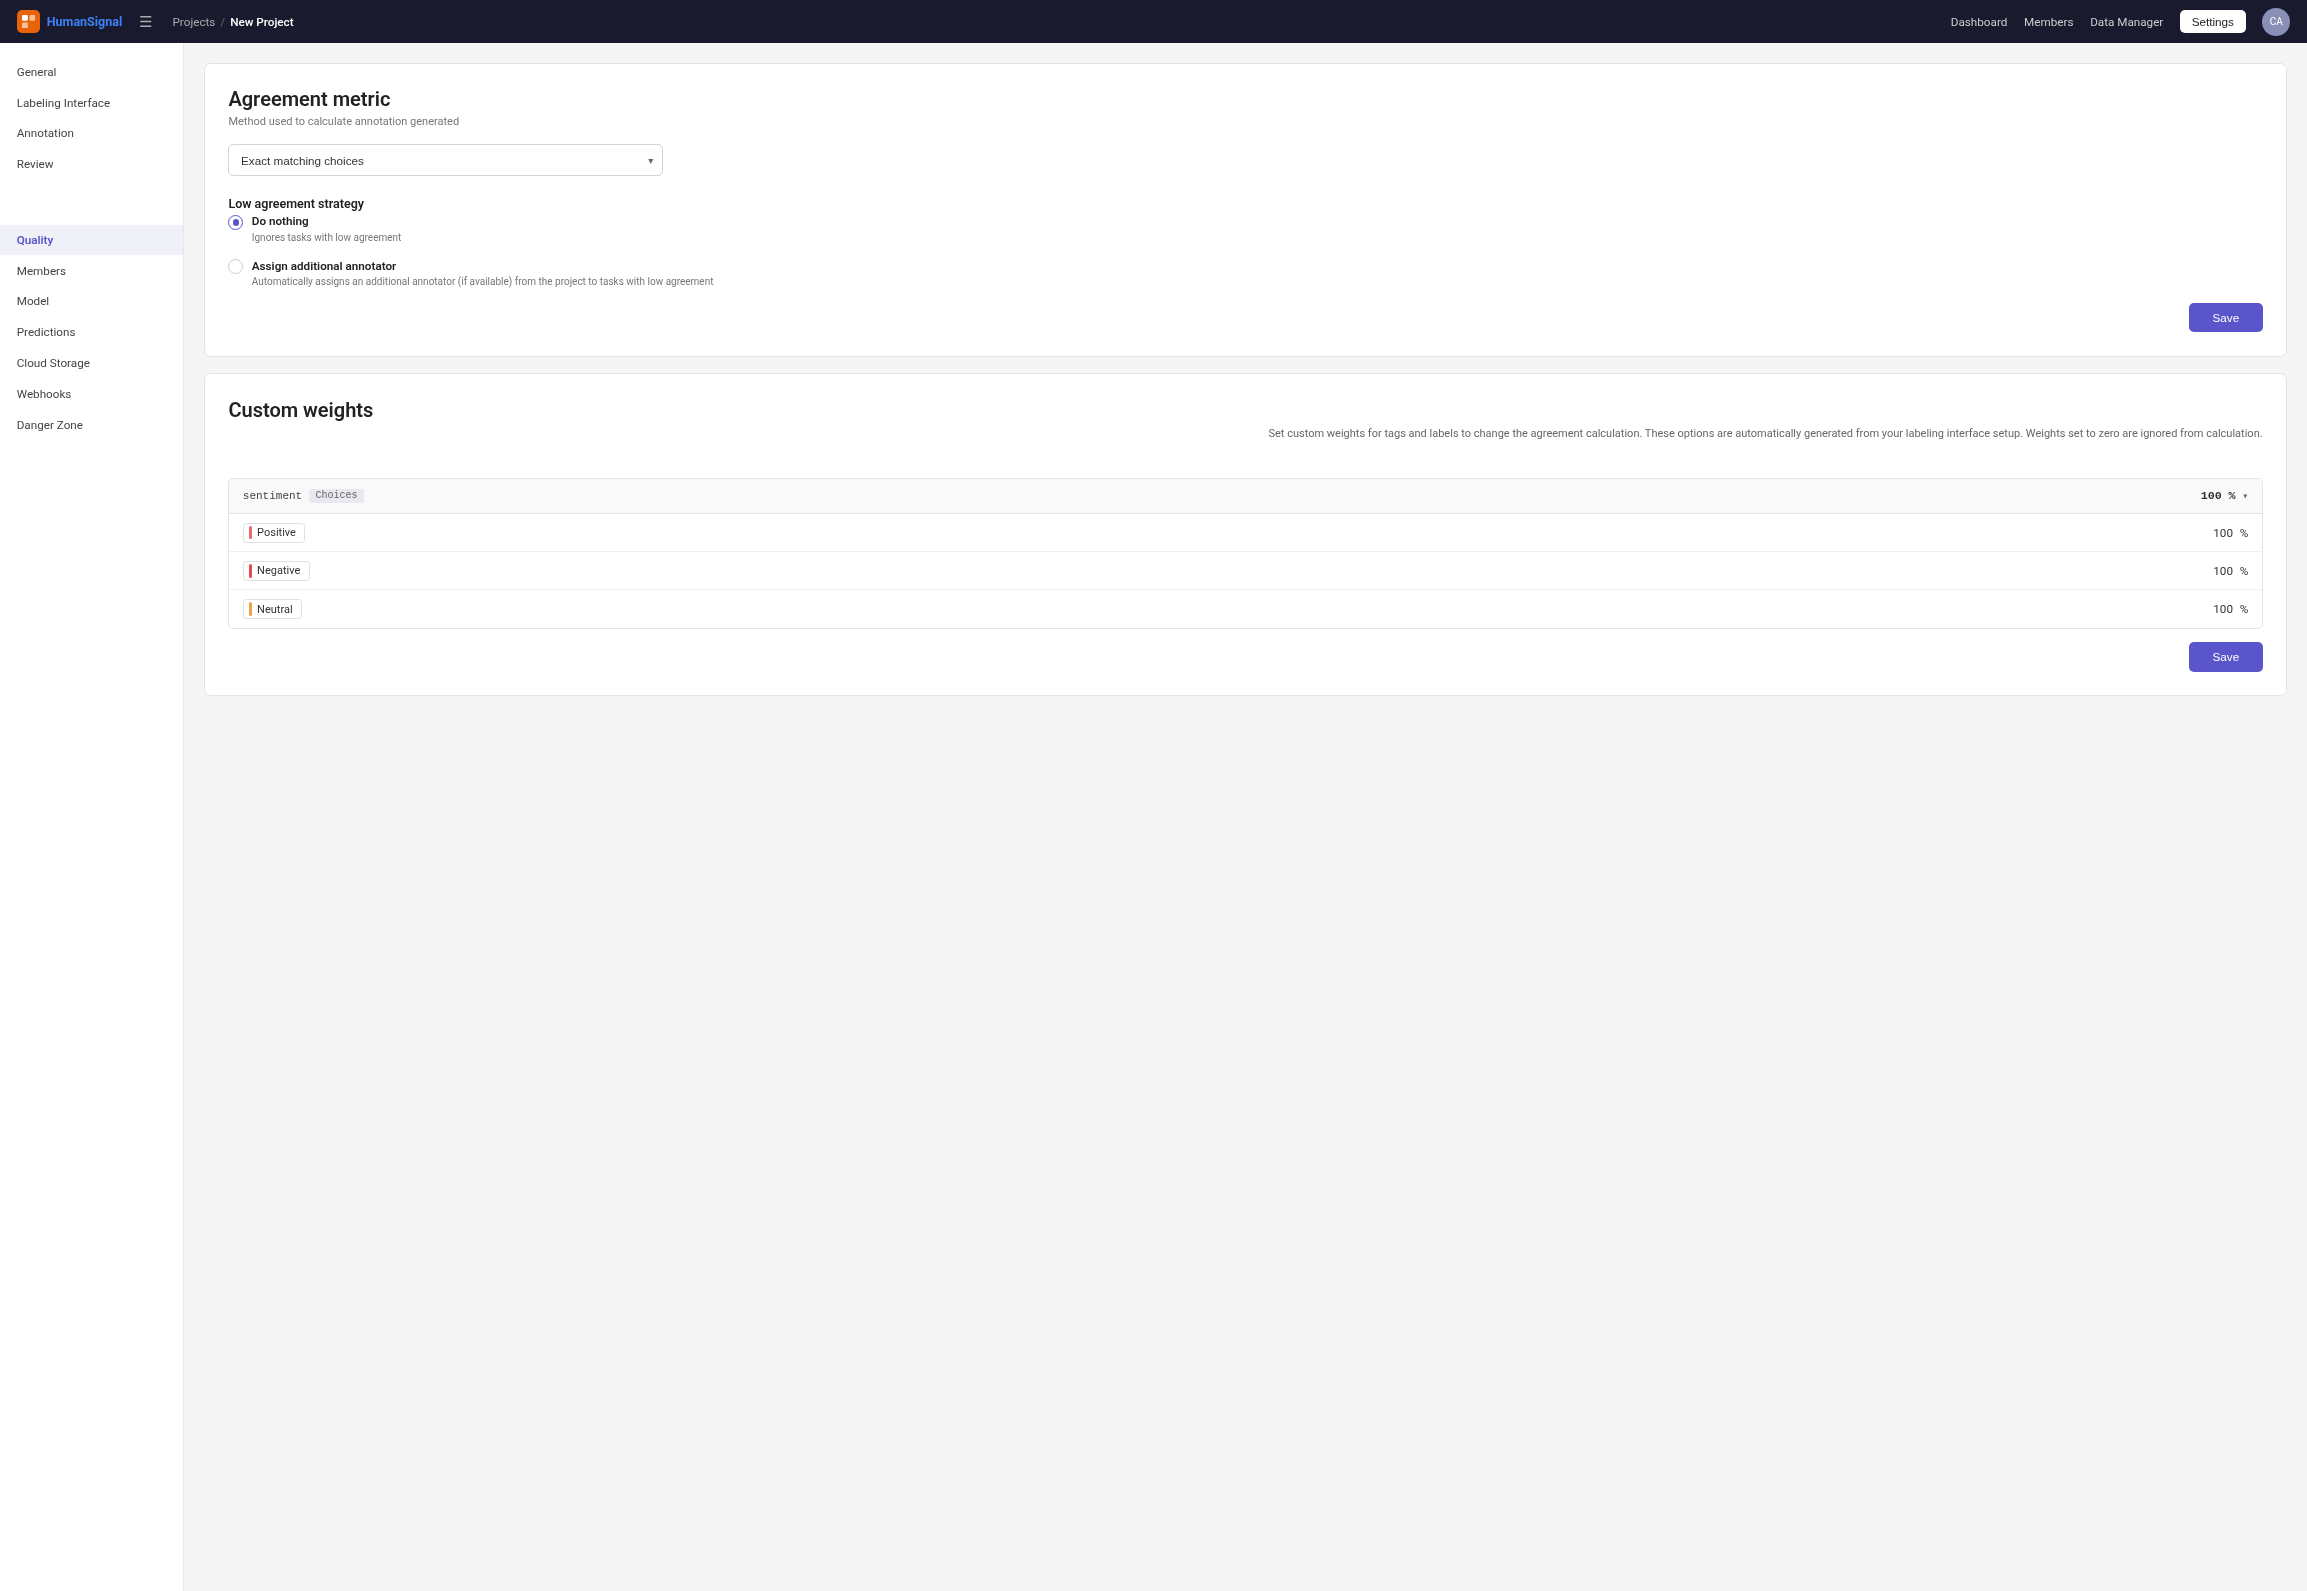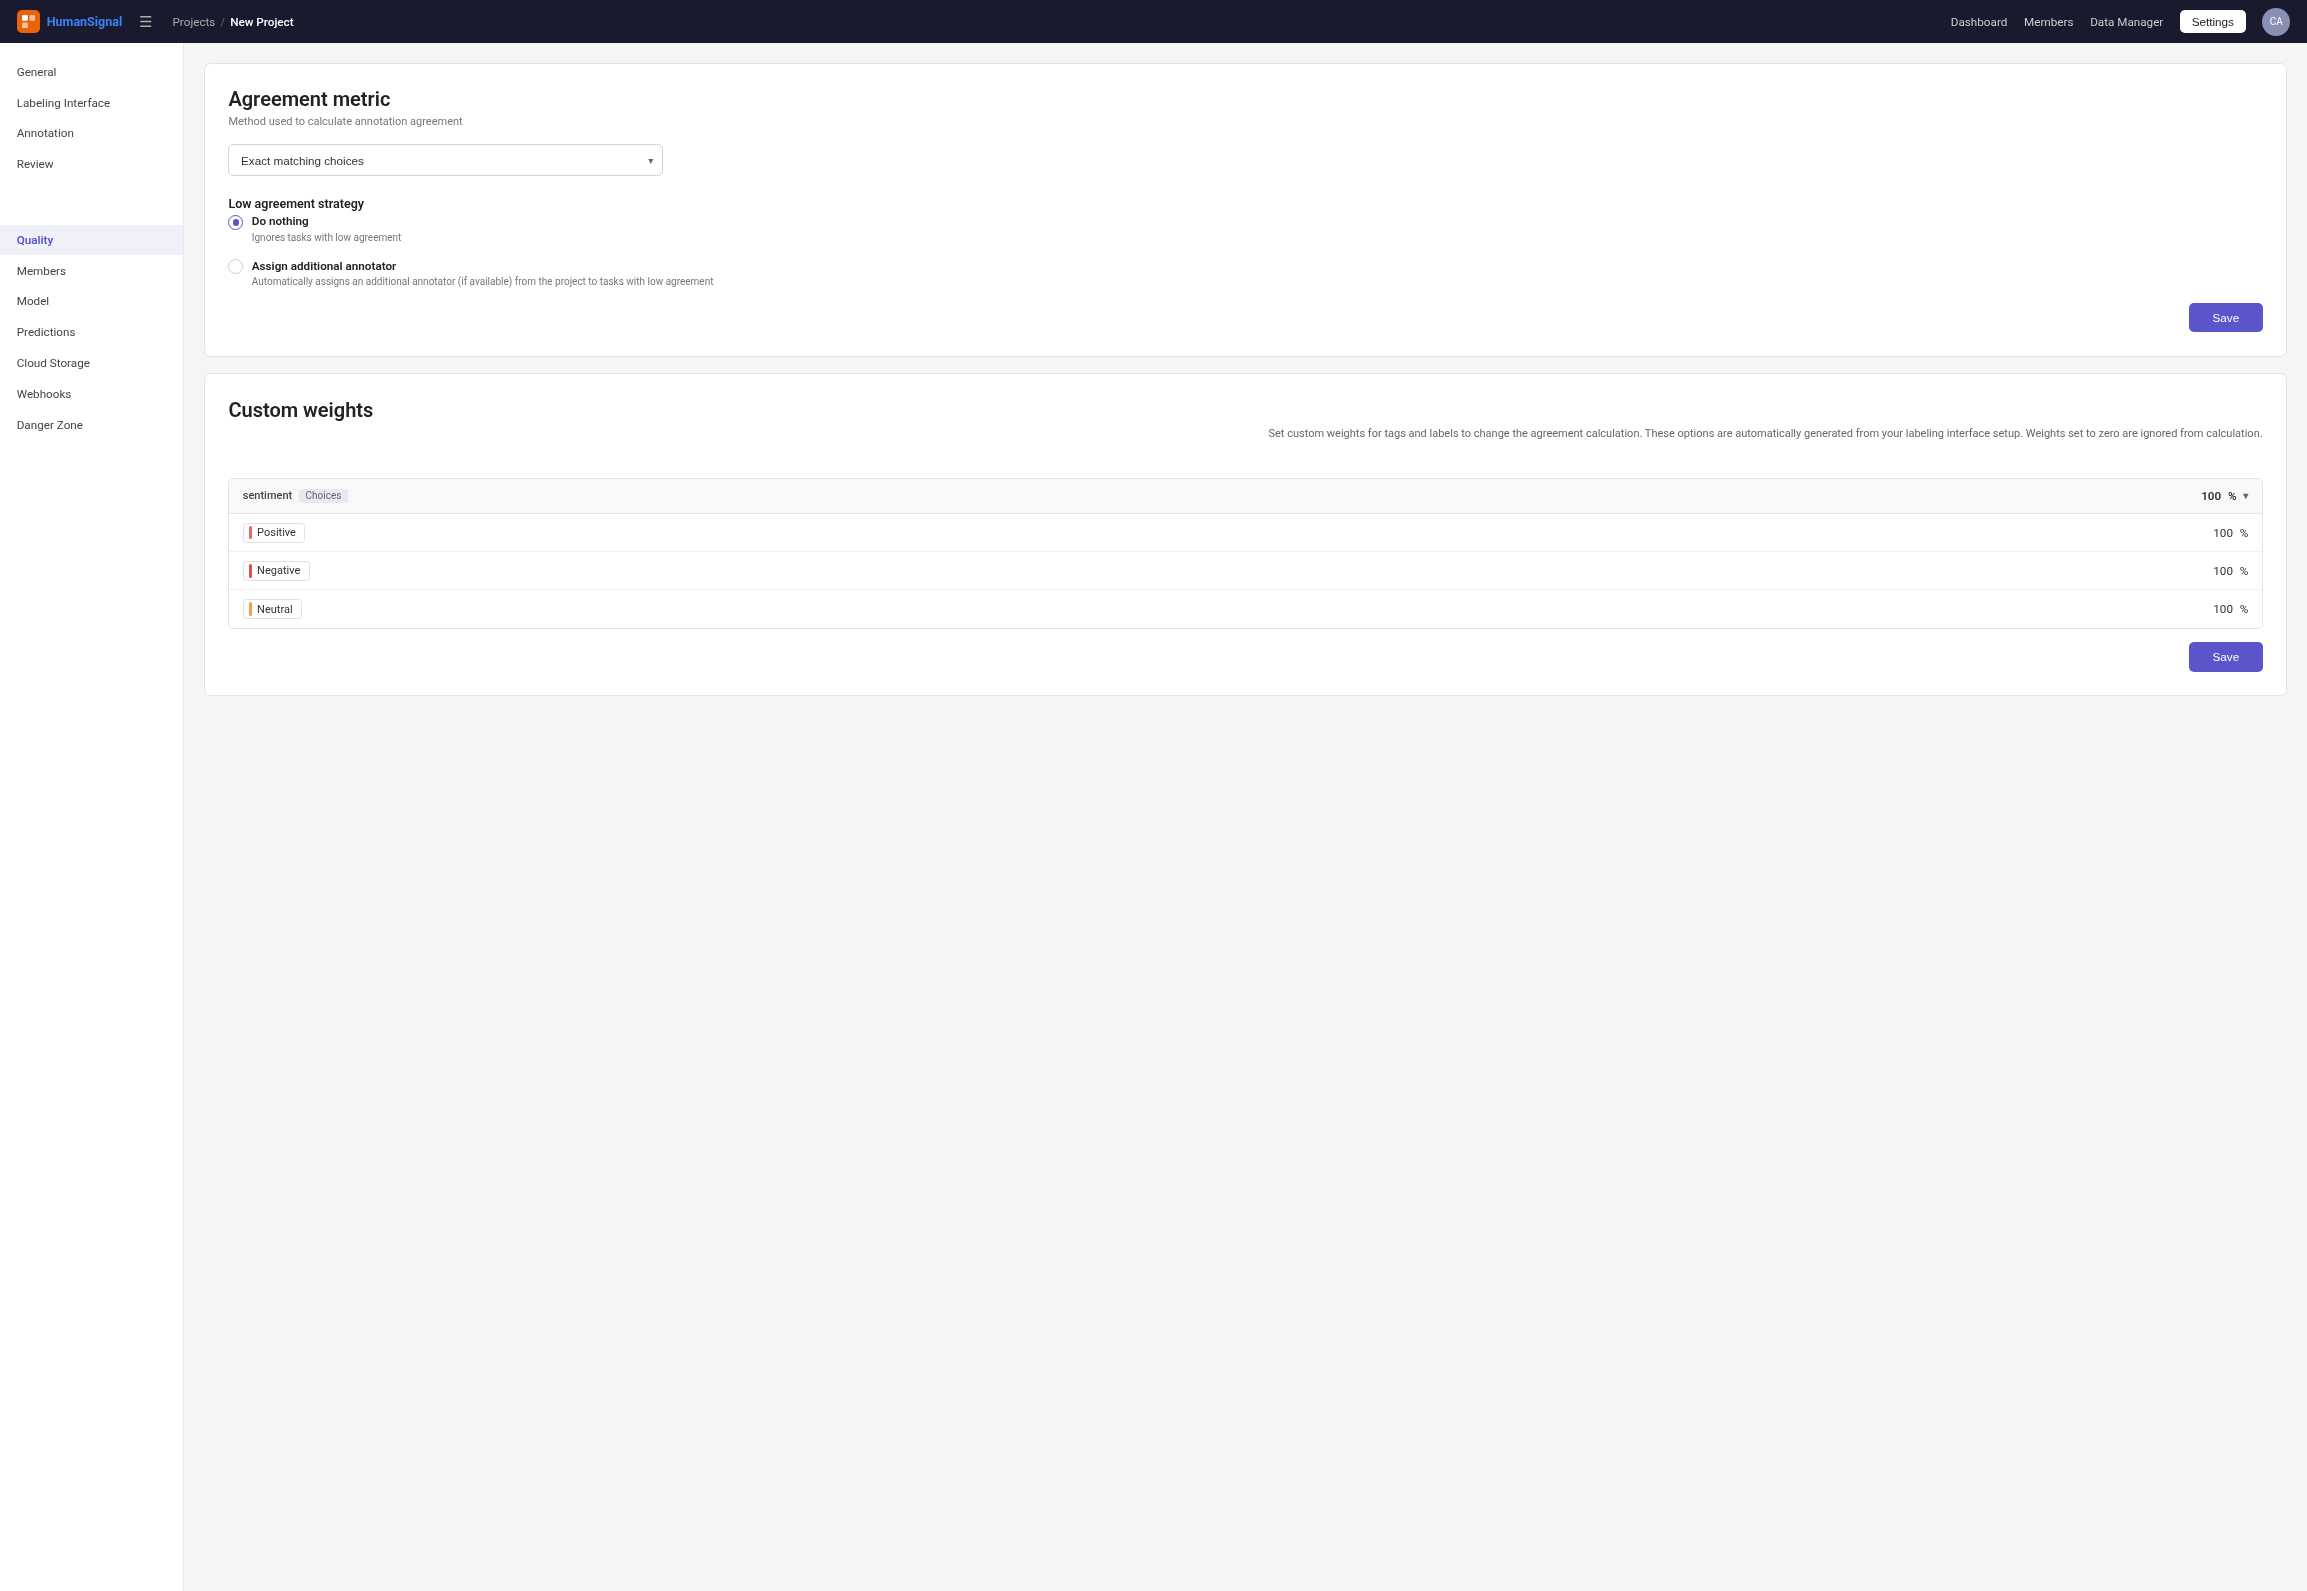--- a/index.html
+++ b/index.html
@@ -266,20 +266,21 @@
       overflow: hidden;
       margin-bottom: 13.4px;
     }
     .weights-header {
       display: flex;
       align-items: center;
       padding: 10px 13.4px;
       background: #f9f9f9;
       border-bottom: 0.8px solid #e4e4e4;
       gap: 6.7px;
+      font-family: Liberation Mono, monospace;
     }
     .weights-header-tag {
       font-size: 11px;
       color: #444;
       font-weight: 500;
     }
     .weights-header-badge {
       background: #e8e8f0;
       color: #666;
       border-radius: 3.3px;
@@ -408,21 +409,21 @@
     </div>
     <div class="sidebar-item">
       <span>Danger Zone</span>
     </div>
   </aside>
 
   <main class="main">
 
     <div class="card">
       <div class="section-title">Agreement metric</div>
-      <div class="section-subtitle">Method used to calculate annotation agreement</div>
+      <div class="section-subtitle">Method used to calculate annotation generated</div>
 
       <div class="select-wrapper">
         <select class="select-box">
           <option>Exact matching choices</option>
           <option>Percentage matching choices</option>
           <option>Custom</option>
         </select>
         <span class="select-arrow">▾</span>
       </div>
 

